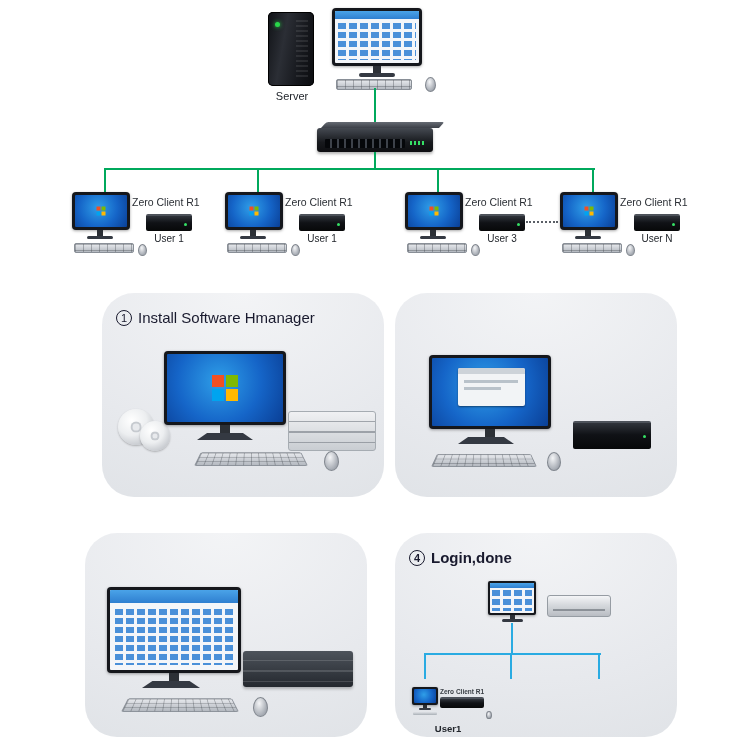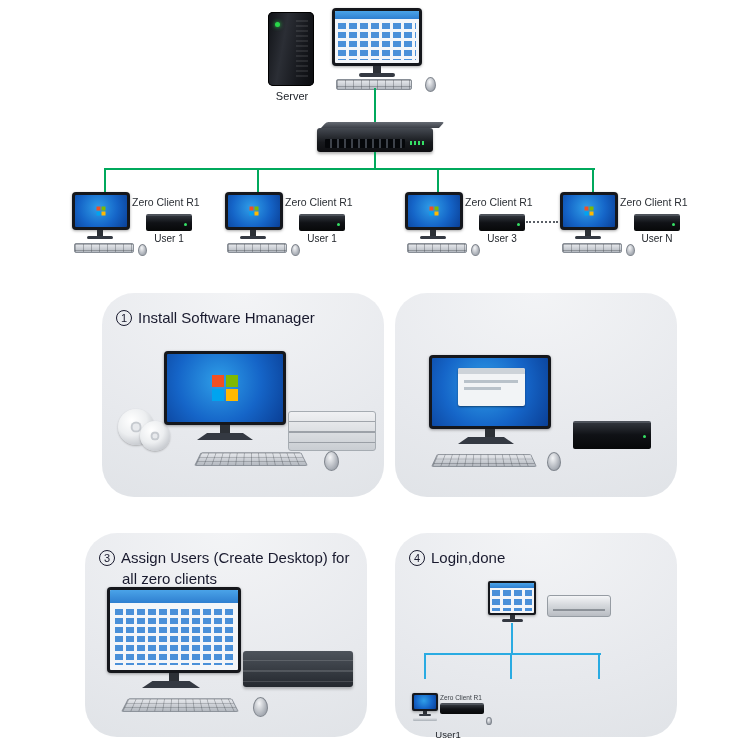--- a/index.html
+++ b/index.html
@@ -274,37 +274,34 @@
     <div class="neck" style="left:90px;top:136px;width:10px;height:8px;"></div>
     <div class="mbase trap" style="left:63px;top:144px;width:56px;height:7px;"></div>
     <div class="kb persp" style="left:36px;top:156px;width:104px;height:16px;"></div>
     <div class="mouse" style="left:152px;top:159px;width:12px;height:17px;"></div>
     <div class="zc-dark" style="left:178px;top:128px;width:78px;height:26px;">
         <div class="led"></div>
       </div>
   </div>
 
   <div class="panel" style="left:85px;top:533px;">
-    <div class="step-title" style="left:14px;top:14px;width:230px;">
-      <span class="step-num">3</span><span>Assign Users (Create Desktop) for all zero clients</span>
-    </div>
     <div class="screen-frame" style="left:22px;top:54px;width:134px;height:86px;">
       <div class="screen-inner console">
         <div class="cbar"></div>
         <div class="ctiles"></div>
       </div>
     </div>
     <div class="neck" style="left:84px;top:140px;width:10px;height:8px;"></div>
     <div class="mbase trap" style="left:57px;top:148px;width:58px;height:7px;"></div>
     <div class="rack-dark" style="left:158px;top:118px;width:110px;height:36px;"></div>
     <div class="kb persp" style="left:36px;top:160px;width:116px;height:17px;"></div>
     <div class="mouse" style="left:168px;top:164px;width:13px;height:18px;"></div>
   </div>
 
-  <div class="panel" style="left:395px;top:533px;">
+  <div class="panel" style="left:395px;top:533px;font-weight:bold;">
     <div class="step-title" style="left:14px;top:14px;width:200px;">
       <span class="step-num">4</span><span>Login,done</span>
     </div>
 
     <div class="screen-frame sf-sm" style="left:93px;top:48px;width:48px;height:34px;">
       <div class="screen-inner console">
         <div class="cbar"></div>
         <div class="ctiles"></div>
       </div>
     </div>
@@ -313,21 +310,21 @@
     <div class="zc-silver" style="left:152px;top:62px;width:62px;height:20px;">
       <div class="slot"></div>
     </div>
 
     <div class="bline" style="left:116px;top:90px;width:2px;height:30px;"></div>
     <div class="bline" style="left:29px;top:120px;width:177px;height:2px;"></div>
     <div class="bline" style="left:29px;top:120px;width:2px;height:26px;"></div>
     <div class="bline" style="left:115px;top:120px;width:2px;height:26px;"></div>
     <div class="bline" style="left:203px;top:120px;width:2px;height:26px;"></div>
 
-    <div class="abs" style="left:17px;top:160px;width:86px;height:50px;">
+    <div class="abs" style="left:17px;top:154px;width:86px;height:50px;">
       <div class="screen-frame sf-sm" style="left:0;top:0;width:26px;height:18px;">
         <div class="screen-inner desk"></div>
       </div>
       <div class="neck" style="left:11px;top:18px;width:4px;height:3px;"></div>
       <div class="mbase" style="left:7px;top:21px;width:12px;height:2px;"></div>
       <div class="kb-plain" style="left:1px;top:25px;width:24px;height:3px;"></div>
       <div class="mini-lbl" style="left:28px;top:1px;">Zero Client R1</div>
       <div class="zc-dark" style="left:28px;top:10px;width:44px;height:9px;"></div>
       <div class="mouse" style="left:74px;top:24px;width:4px;height:6px;"></div>
       <div class="mini-user" style="left:0;top:36px;width:72px;">User1</div>

